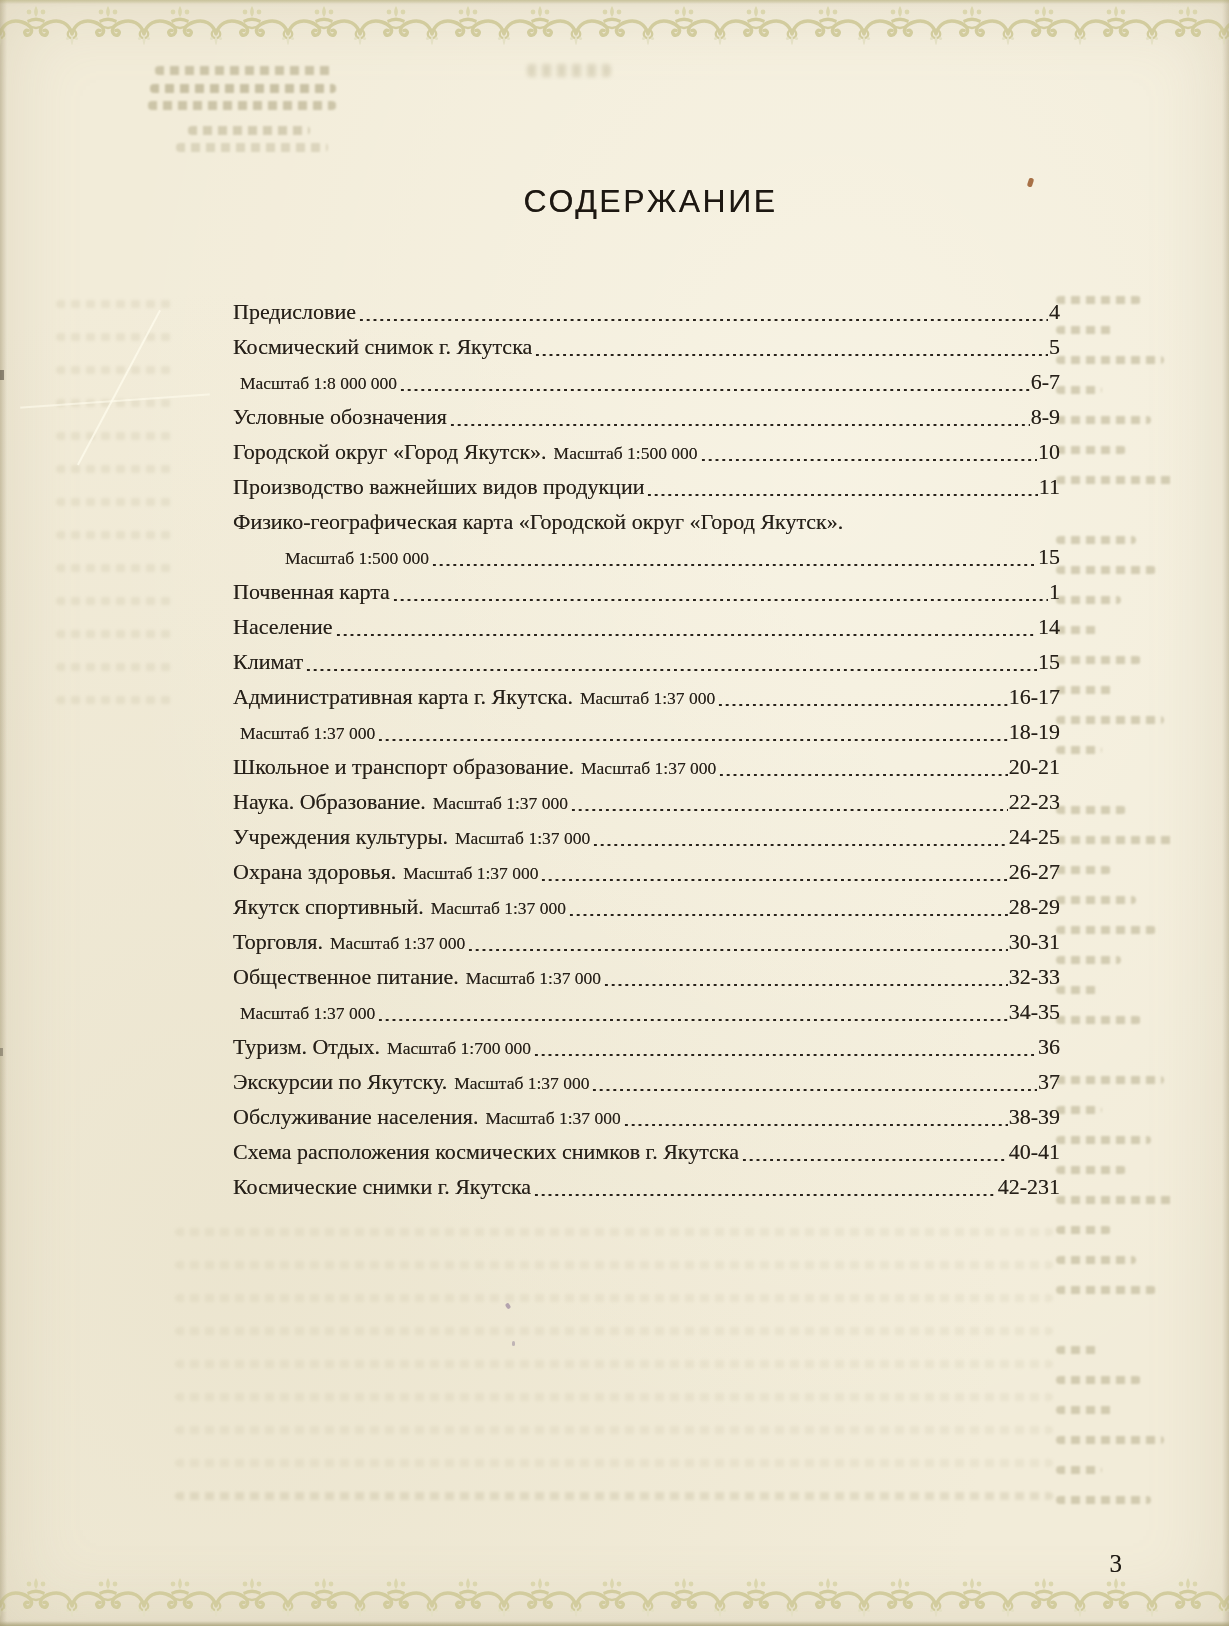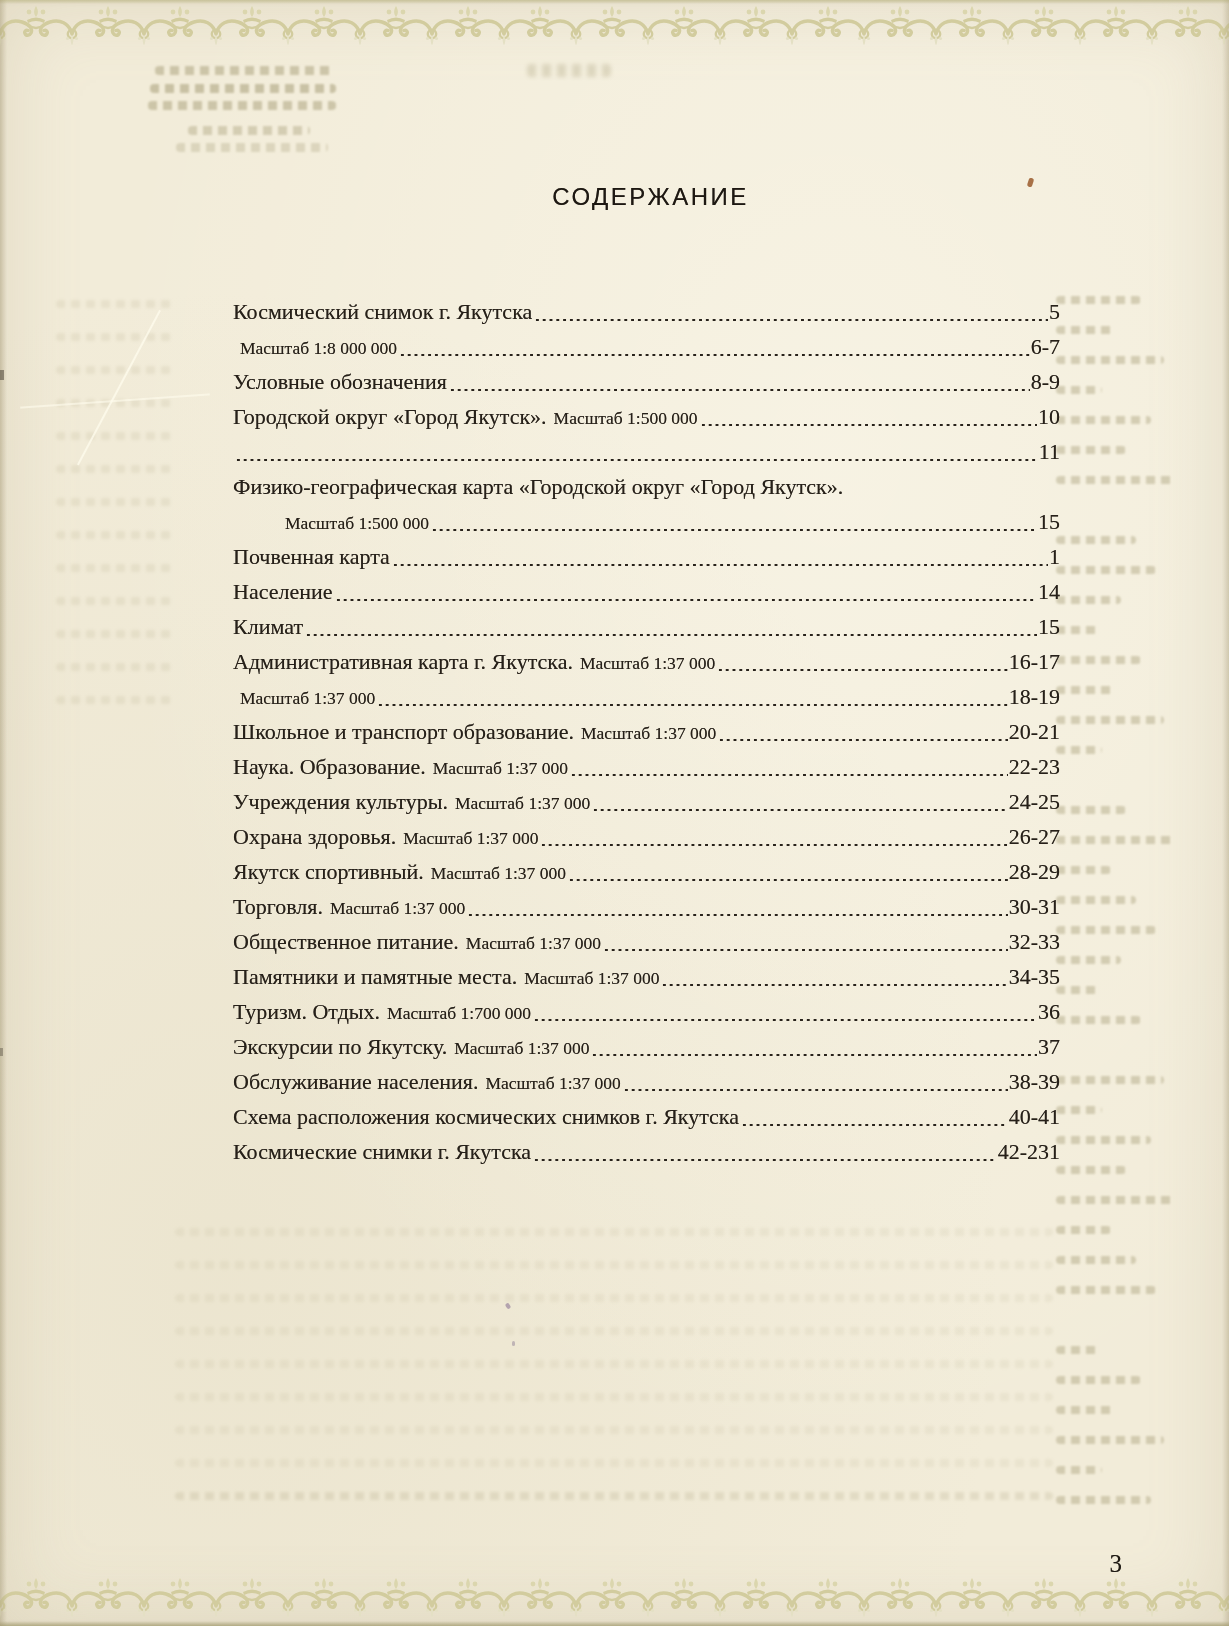--- a/index.html
+++ b/index.html
@@ -36,21 +36,21 @@
   .o-fl{fill:var(--ornament-light,#dbd6ae);}
   .o-fd{fill:var(--ornament-drop,#e4e0c4);}
   .o-f {fill:var(--ornament,#d2cc9e);}
   .o-s {fill:none;stroke:var(--ornament,#d2cc9e);stroke-width:3.4;stroke-linecap:round;}
   .o-s2{fill:none;stroke:var(--ornament,#d2cc9e);stroke-width:2.4;stroke-linecap:round;}
 
   
   .title{
     position:absolute;top:183px;left:calc(50% + 36px);transform:translateX(-50%);
     margin:0;font-family:"Liberation Sans","DejaVu Sans",sans-serif;
-    font-size:24px;font-weight:400;letter-spacing:2.5px;color:#1d1812;
+    font-size:32px;font-weight:400;letter-spacing:2.5px;color:#1d1812;
     text-shadow:0 0 .5px rgba(35,28,20,.65);white-space:nowrap;
   }
 
   
   .toc{position:absolute;left:233px;top:294px;width:827px;
     text-shadow:0 0 .5px rgba(38,31,23,.55);}
   .row{display:flex;align-items:baseline;height:35px;line-height:35px;white-space:nowrap;}
   .row.indent{padding-left:52px;}
   .t{font-size:22px;}
   .s{font-size:17.5px;margin-left:7px;}
@@ -206,20 +206,26 @@
   <div class="tick a"></div>
   <div class="tick b"></div>
   <div class="speck"></div>
   <div class="speck2"></div>
   <div class="speck3"></div>
 
   <h1 class="title">СОДЕРЖАНИЕ</h1>
 
   <div class="toc">
       <div class="row">
+      <span class="t">Предисловие</span>
+
+      <span class="leader"></span>
+      <span class="p">4</span>
+    </div>
+      <div class="row">
       <span class="t">Космический снимок г. Якутска</span>
 
       <span class="leader"></span>
       <span class="p">5</span>
     </div>
       <div class="row">
       <span class="s">Масштаб 1:8 000 000</span>
       <span class="leader"></span>
       <span class="p">6-7</span>
     </div>
@@ -229,20 +235,21 @@
       <span class="leader"></span>
       <span class="p">8-9</span>
     </div>
       <div class="row">
       <span class="t">Городской округ «Город Якутск».</span>
       <span class="s">Масштаб 1:500 000</span>
       <span class="leader"></span>
       <span class="p">10</span>
     </div>
       <div class="row">
+      <span class="t">Производство важнейших видов продукции</span>
 
       <span class="leader"></span>
       <span class="p">11</span>
     </div>
       <div class="row">
       <span class="t">Физико-географическая карта «Городской округ «Город Якутск».</span>
 
     </div>
       <div class="row indent">
 
@@ -315,21 +322,20 @@
       <span class="leader"></span>
       <span class="p">30-31</span>
     </div>
       <div class="row">
       <span class="t">Общественное питание.</span>
       <span class="s">Масштаб 1:37 000</span>
       <span class="leader"></span>
       <span class="p">32-33</span>
     </div>
       <div class="row">
-      <span class="t">Памятники и памятные места.</span>
       <span class="s">Масштаб 1:37 000</span>
       <span class="leader"></span>
       <span class="p">34-35</span>
     </div>
       <div class="row">
       <span class="t">Туризм. Отдых.</span>
       <span class="s">Масштаб 1:700 000</span>
       <span class="leader"></span>
       <span class="p">36</span>
     </div>

